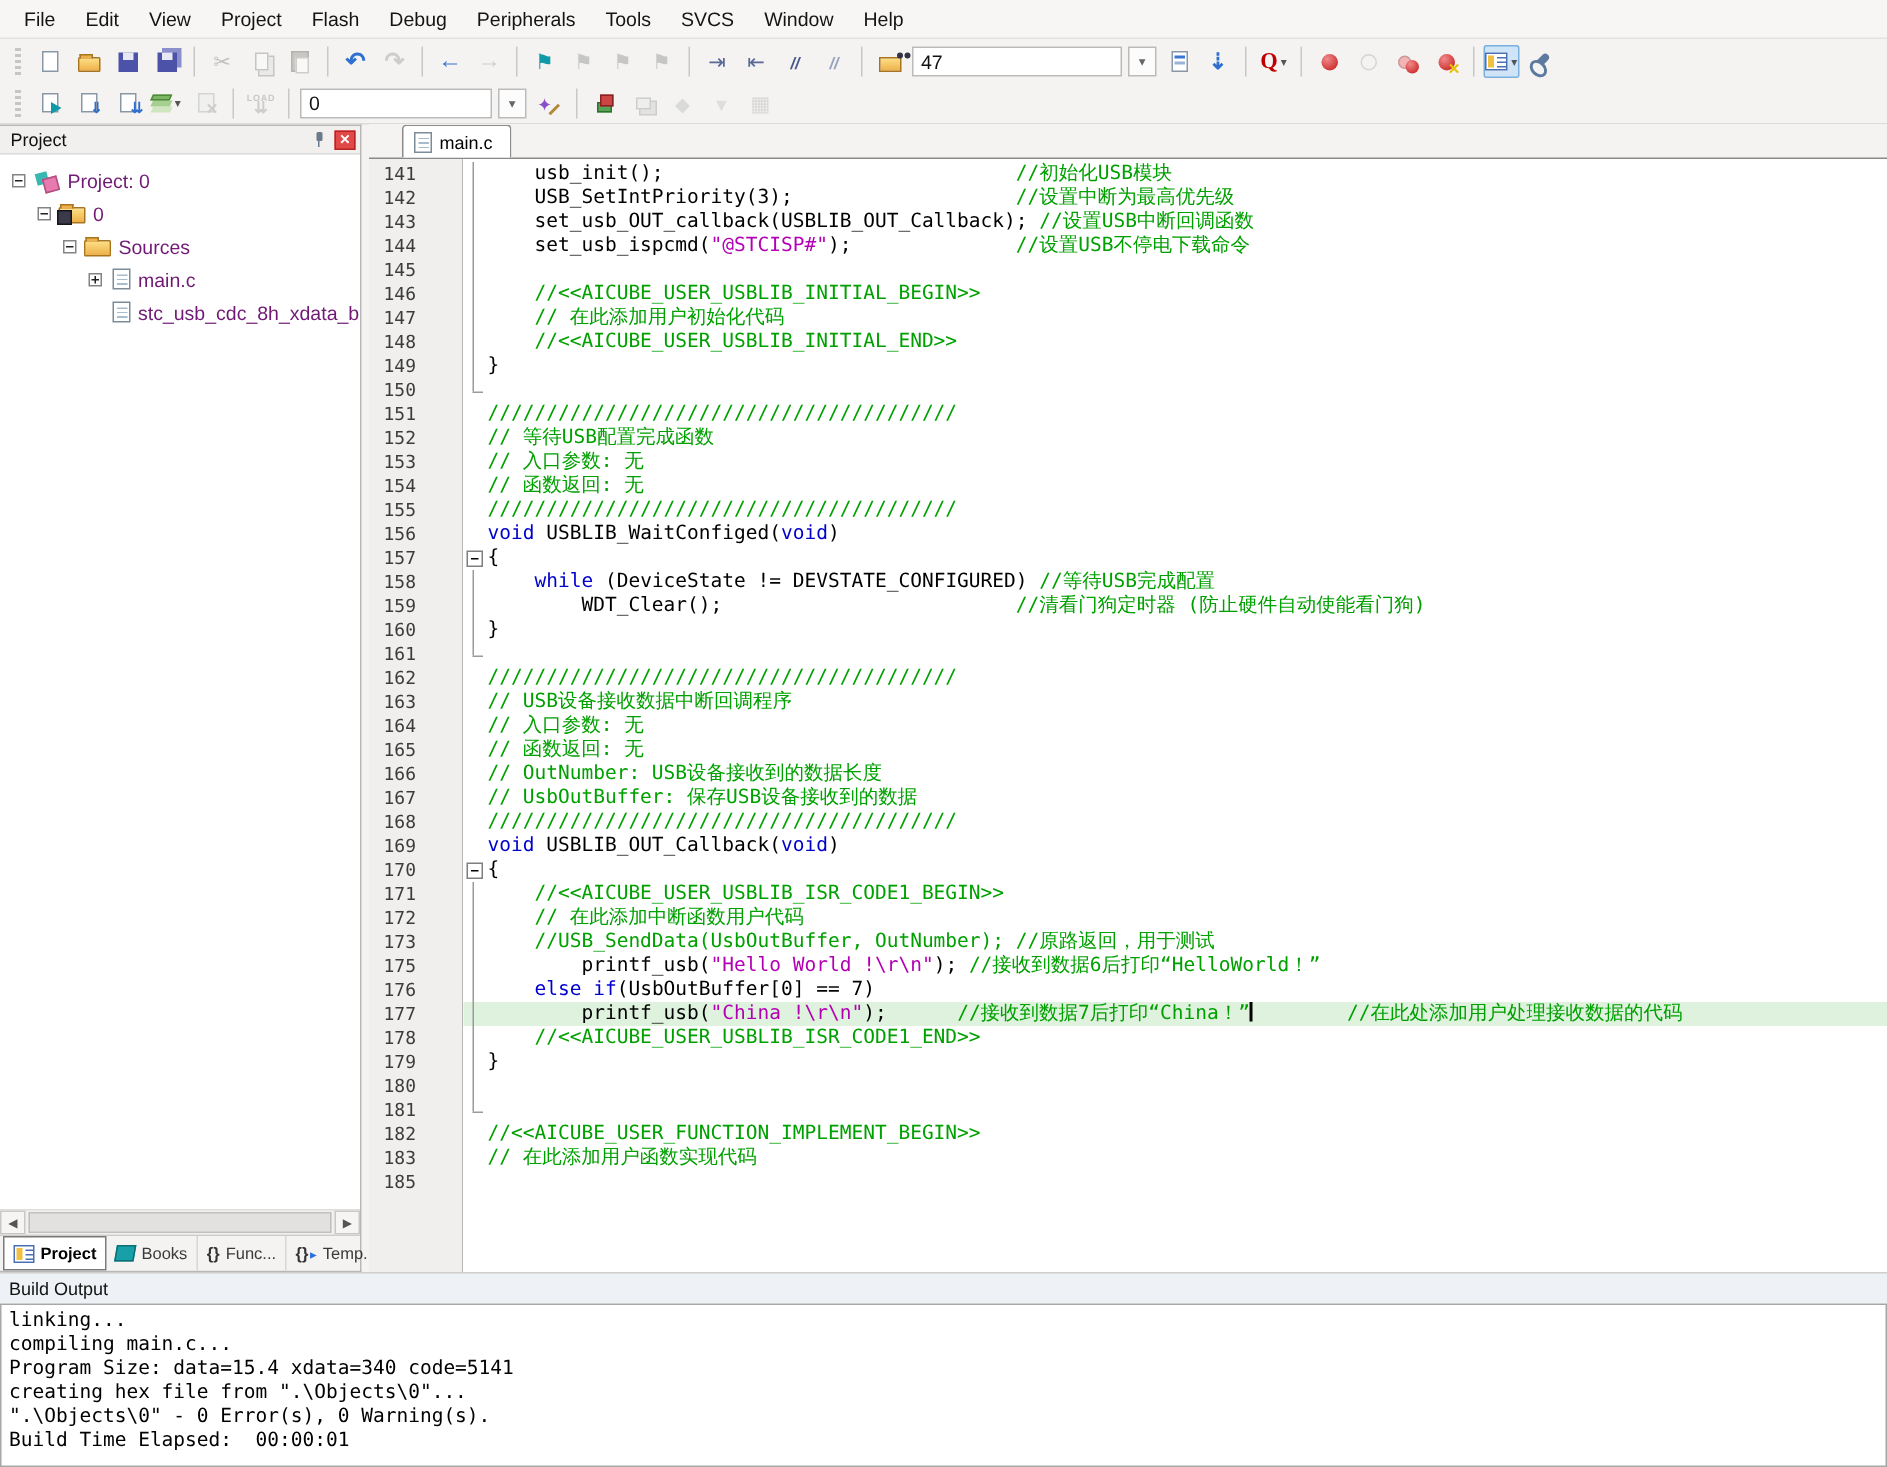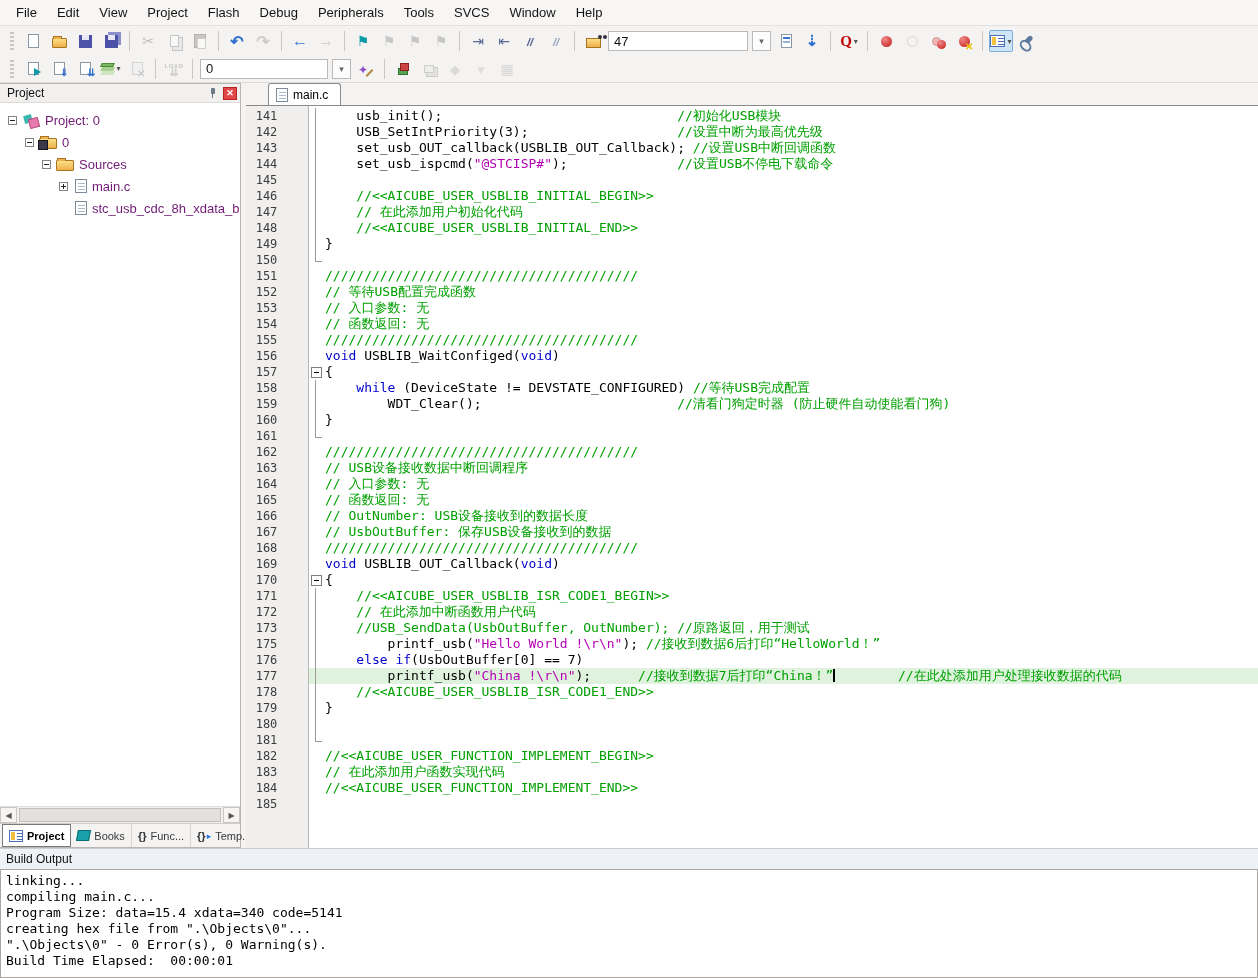--- a/index.html
+++ b/index.html
@@ -702,27 +702,20 @@
         </span>
       </div>
       <div class="crow">
         <span class="ln">183</span>
         <span class="rest">
           <span class="fold"></span>
           <span class="code"><span class="c">// 在此添加用户函数实现代码</span></span>
         </span>
       </div>
       <div class="crow">
-        <span class="ln">184</span>
-        <span class="rest">
-          <span class="fold"></span>
-          <span class="code"><span class="c">//&lt;&lt;AICUBE_USER_FUNCTION_IMPLEMENT_END&gt;&gt;</span></span>
-        </span>
-      </div>
-      <div class="crow">
         <span class="ln">185</span>
         <span class="rest">
           <span class="fold"></span>
           <span class="code"></span>
         </span>
       </div>
     </div>
 </div>
 
 <div id="bohdr">

